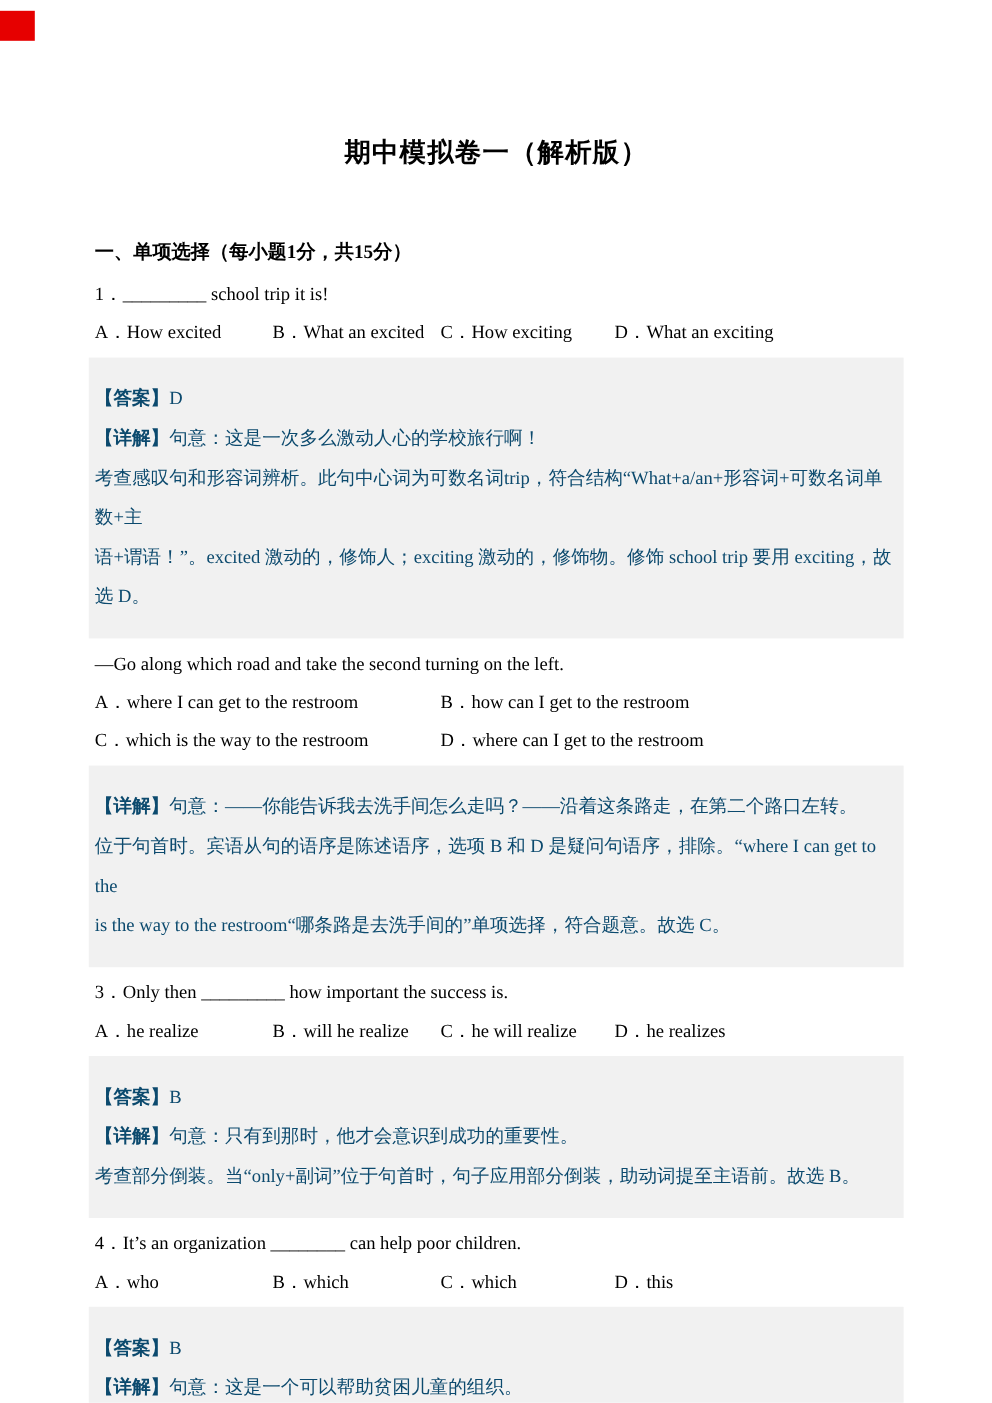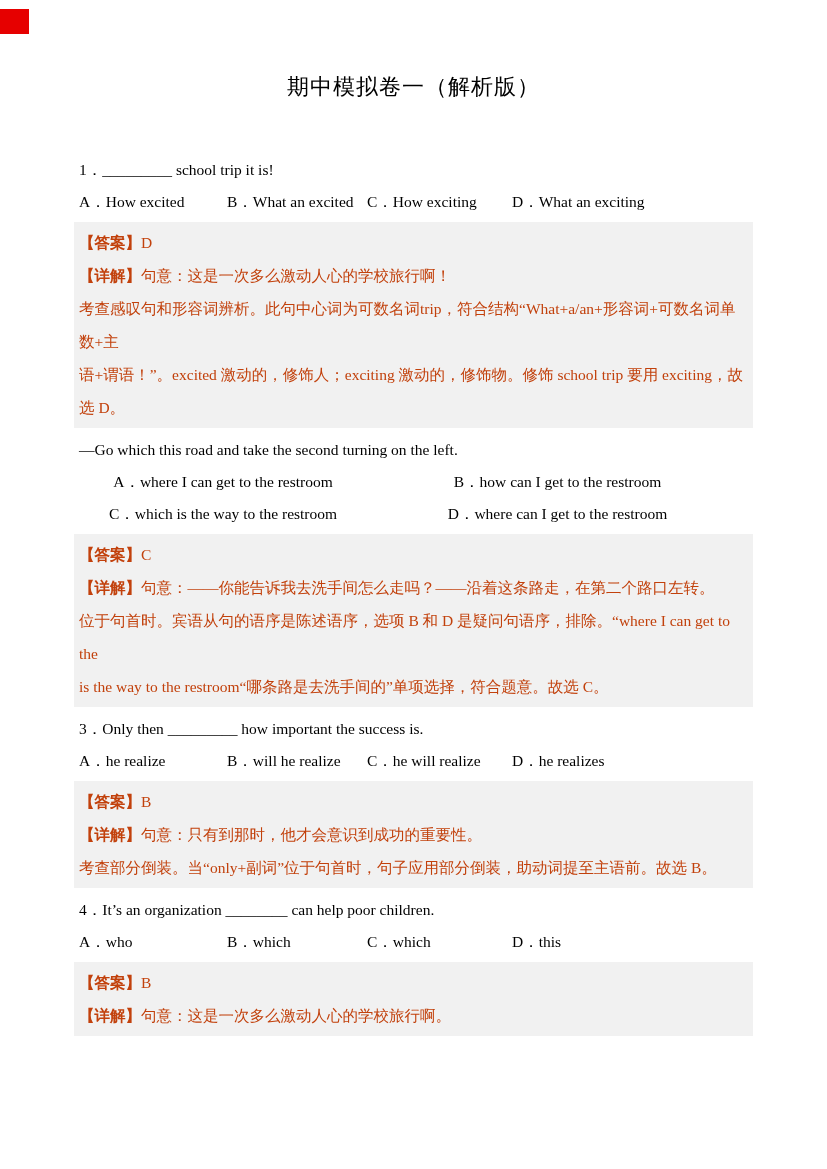--- a/index.html
+++ b/index.html
@@ -10,24 +10,24 @@
     color: #000000;
     position: relative;
     overflow: hidden;
   }
   .corner-box {
     position: absolute; left: 0; top: 9px;
     width: 29px; height: 25px;
     background: #e60000;
   }
   .title {
-    padding-top: 72px;
+    padding-top: 112px;
     text-align: center;
     font-size: 22px;
-    font-weight: normal;
+    font-weight: bold;
     letter-spacing: 1px;
   }
   .content {
     margin: 52px 79px 0 79px;
     font-size: 15.5px;
   }
   .section-heading {
     font-weight: bold;
     font-size: 16px;
     line-height: 34px;
@@ -36,69 +36,68 @@
   .stem { line-height: 32px; }
   .options-4 {
     display: grid;
     grid-template-columns: 148px 140px 145px 1fr;
     line-height: 32px;
   }
   .options-2 {
     display: grid;
     grid-template-columns: 288px 1fr;
     line-height: 32px;
-    text-align: center;
   }
   .answer-box {
     background: #f1f1f1;
-    color: #c2410c;
+    color: #0c4a6e;
     margin: 4px -5px 6px -5px;
-    padding: 4px 5px;
+    padding: 18px 5px;
   }
   .box-line { line-height: 33px; }
   .lbl { font-weight: bold; }
 </style>
 </head>
 <body>
 
 <div class="page">
   <div class="corner-box"></div>
 
   <div class="title">期中模拟卷一（解析版）</div>
 
   <div class="content">
+    <div class="section-heading">一、单项选择（每小题1分，共15分）</div>
 
     <div>
       <div class="stem">1．_________ school trip it is!</div>
       <div class="options-4">
         <span>A．How excited</span>
         <span>B．What an excited</span>
         <span>C．How exciting</span>
         <span>D．What an exciting</span>
       </div>
       <div class="answer-box">
         <div class="box-line"><span class="lbl">【答案】</span><span>D</span></div>
         <div class="box-line"><span class="lbl">【详解】</span><span>句意：这是一次多么激动人心的学校旅行啊！</span></div>
         <div class="box-line">考查感叹句和形容词辨析。此句中心词为可数名词trip，符合结构“What+a/an+形容词+可数名词单数+主</div>
         <div class="box-line">语+谓语！”。excited 激动的，修饰人；exciting 激动的，修饰物。修饰 school trip 要用 exciting，故选 D。</div>
       </div>
     </div>
 
     <div>
-      <div class="stem">—Go which this road and take the second turning on the left.</div>
+      <div class="stem">—Go along which road and take the second turning on the left.</div>
       <div class="options-2">
         <span>A．where I can get to the restroom</span>
         <span>B．how can I get to the restroom</span>
       </div>
       <div class="options-2">
         <span>C．which is the way to the restroom</span>
         <span>D．where can I get to the restroom</span>
       </div>
       <div class="answer-box">
-        <div class="box-line"><span class="lbl">【答案】</span><span>C</span></div>
         <div class="box-line"><span class="lbl">【详解】</span><span>句意：——你能告诉我去洗手间怎么走吗？——沿着这条路走，在第二个路口左转。</span></div>
         <div class="box-line">位于句首时。宾语从句的语序是陈述语序，选项 B 和 D 是疑问句语序，排除。“where I can get to the</div>
         <div class="box-line">is the way to the restroom“哪条路是去洗手间的”单项选择，符合题意。故选 C。</div>
       </div>
     </div>
 
     <div>
       <div class="stem">3．Only then _________ how important the success is.</div>
       <div class="options-4">
         <span>A．he realize</span>
@@ -116,19 +115,19 @@
     <div>
       <div class="stem">4．It’s an organization ________ can help poor children.</div>
       <div class="options-4">
         <span>A．who</span>
         <span>B．which</span>
         <span>C．which</span>
         <span>D．this</span>
       </div>
       <div class="answer-box">
         <div class="box-line"><span class="lbl">【答案】</span><span>B</span></div>
-        <div class="box-line"><span class="lbl">【详解】</span><span>句意：这是一次多么激动人心的学校旅行啊。</span></div>
+        <div class="box-line"><span class="lbl">【详解】</span><span>句意：这是一个可以帮助贫困儿童的组织。</span></div>
 
       </div>
     </div>
 
   </div>
 </div>
 
 </body></html>

